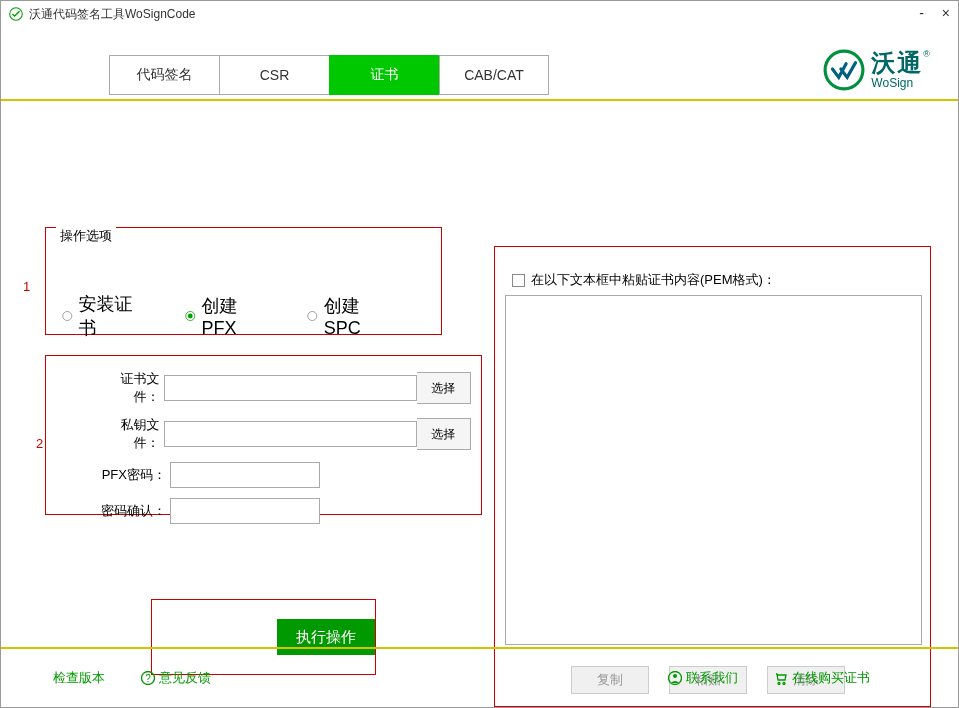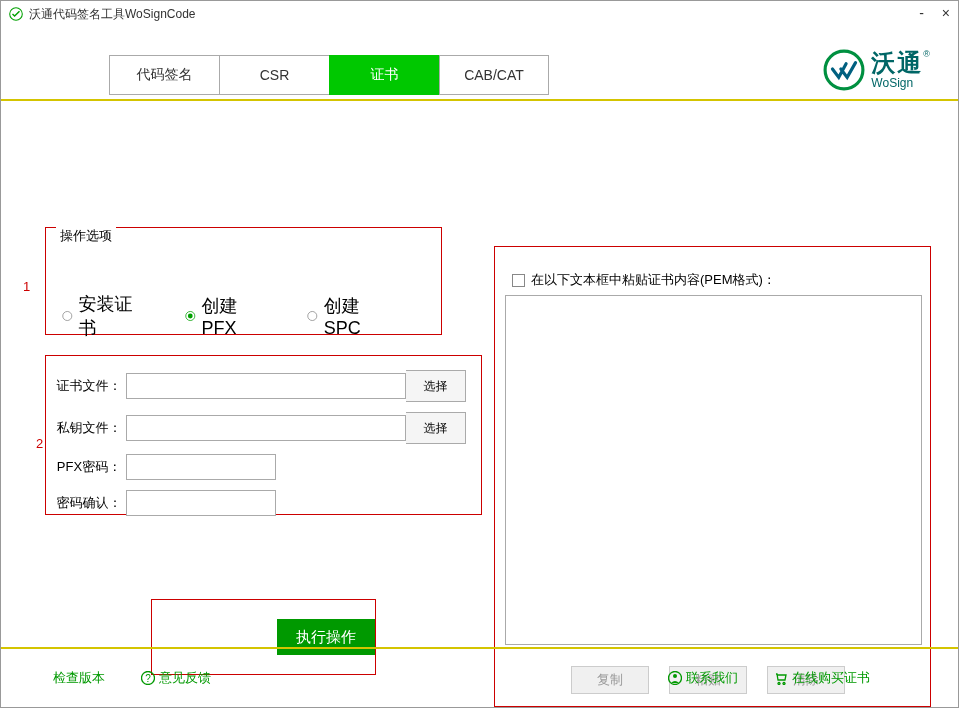--- a/index.html
+++ b/index.html
@@ -36,21 +36,21 @@
     .group-box { border: 1px solid #c00; position: absolute; background: #fff; }
     
     .options-box { left: 44px; top: 126px; width: 397px; height: 108px; }
     .options-title { position: absolute; left: 10px; top: -9px; background: #fff; padding: 0 4px; font-size: 13px; margin-top: 8px; }
     .radio-row { position: absolute; top: 64px; left: 16px; right: 10px; display: flex; }
     .radio-item { display: flex; align-items: center; font-size: 18px; margin-right: 52px; cursor: pointer; }
     .radio-svg { width: 14px; height: 14px; margin-right: 6px; }
     
     .files-box { left: 44px; top: 254px; width: 437px; height: 160px; padding: 14px 10px; }
     .file-row { display: flex; align-items: center; margin-bottom: 10px; }
-    .file-label { width: 66px; font-size: 13px; text-align: center; margin-right: 4px; }
+    .file-label { width: 66px; font-size: 13px; text-align: right; margin-right: 4px; margin-left: 44px; }
     .file-input { height: 26px; border: 1px solid #aaa; }
     .wide-input { width: 280px; }
     .narrow-input { width: 150px; }
     .select-btn { width: 60px; height: 32px; border: 1px solid #aaa; border-left: none; background: #f5f5f5; font-size: 12px; cursor: pointer; }
     
     .exec-box { left: 150px; top: 498px; width: 225px; height: 76px; display: flex; align-items: center; justify-content: flex-end; }
     .exec-btn { background: #009900; color: #fff; width: 98px; height: 36px; font-size: 15px; border: none; cursor: pointer; }
     
     .paste-box { left: 493px; top: 145px; width: 437px; height: 461px; }
     .paste-check-row { position: absolute; left: 17px; top: 24px; display: flex; align-items: center; font-size: 13px; }

